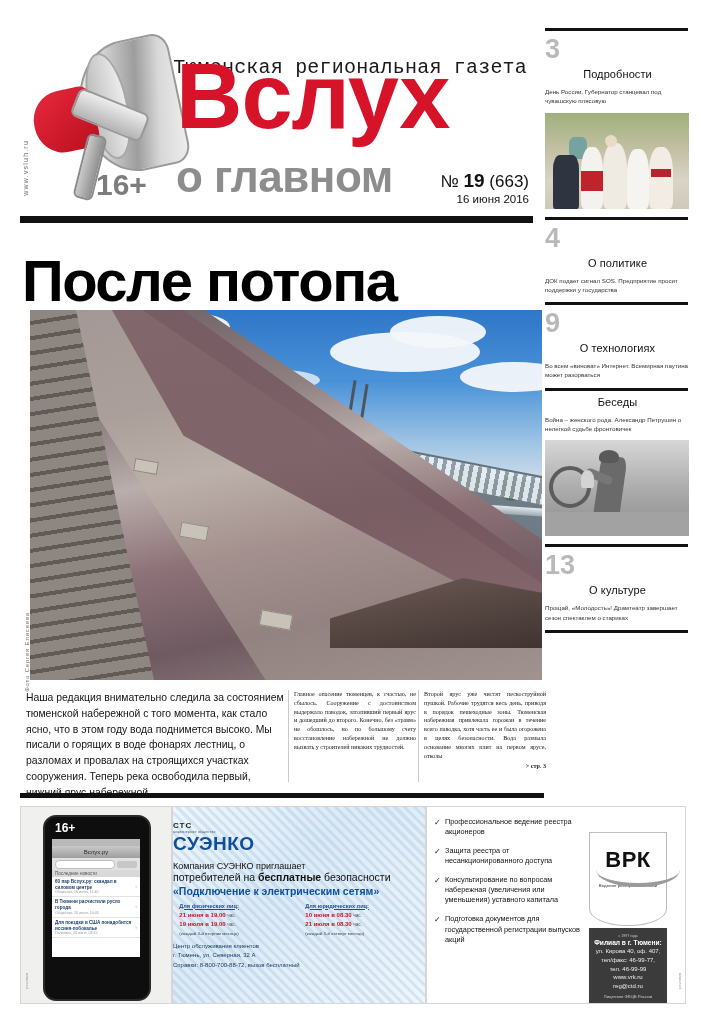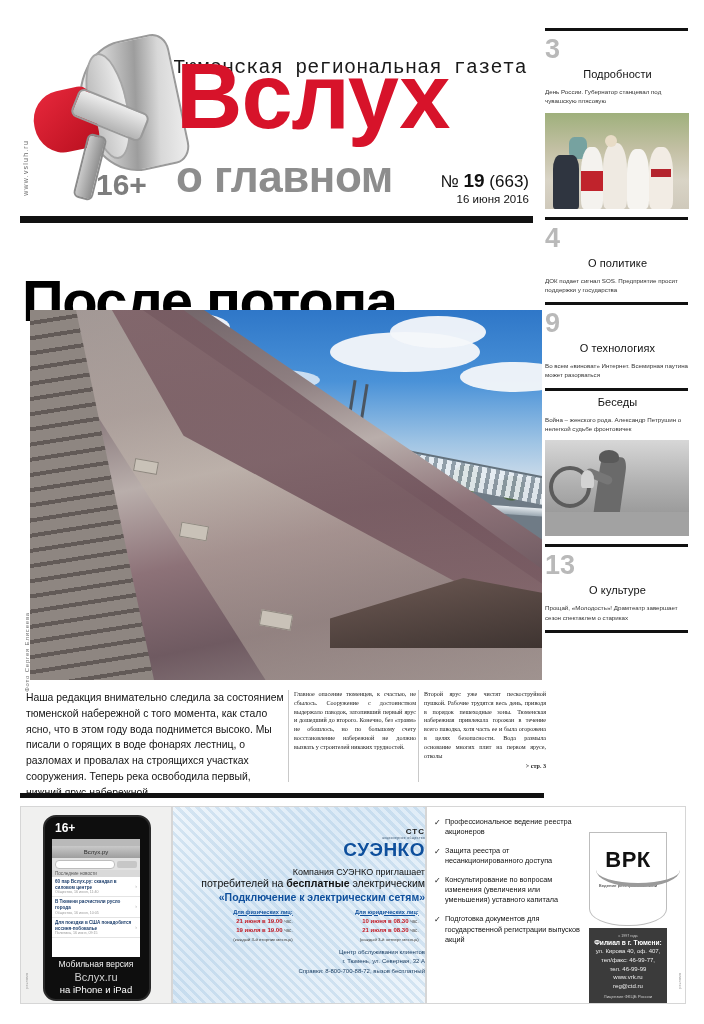--- a/index.html
+++ b/index.html
@@ -65,21 +65,21 @@
   }
   .mg-handle{
     position:absolute;left:52px;top:96px;width:16px;height:62px;
     background:linear-gradient(90deg,#c9c9c9,#8f8f8f);
     border:2px solid #8b8b8b;border-radius:6px;transform:rotate(14deg);
   }
 
   
   .headline{
     position:absolute;left:22px;top:252px;font-size:58px;font-weight:bold;
-    letter-spacing:-1.5px;color:#000;line-height:1;margin-top:20px;
+    letter-spacing:-1.5px;color:#000;line-height:1;
   }
 
   
   .lead-photo{
     position:absolute;left:30px;top:310px;width:512px;height:370px;overflow:hidden;
     background:#6f7b86;
   }
   .ph-sky{position:absolute;left:0;top:0;width:100%;height:46%;
     background:linear-gradient(180deg,#2f77c8 0%,#4a92d8 42%,#9fc4e4 78%,#cddcea 100%);}
   .cloud{position:absolute;background:#f4f7fa;border-radius:50%;opacity:.95;}
@@ -225,21 +225,21 @@
   .ph-f3{font-size:9.5px;color:#fff;}
   .ad-code{position:absolute;left:3px;bottom:14px;font-size:4px;color:#999;
     writing-mode:vertical-rl;transform:rotate(180deg);}
 
   
   .ad2{left:152px;width:252px;background:linear-gradient(135deg,#eef5fb 0%,#dceaf6 40%,#eef5fb 100%);}
   .ad2:before{
     content:"";position:absolute;inset:0;
     background:repeating-linear-gradient(45deg,rgba(120,170,210,.22) 0 3px,transparent 3px 7px);
   }
-  .su-wrap{position:relative;text-align:right;padding-top:20px;}
+  .su-wrap{position:relative;text-align:left;padding-top:14px;}
   .su-sts{font-size:8px;font-weight:bold;color:#1a1a1a;letter-spacing:1px;}
   .su-oao{font-size:3.4px;color:#35506b;letter-spacing:.3px;}
   .su-name{font-size:19px;font-weight:bold;color:#0e4f9c;letter-spacing:.5px;line-height:1.05;}
   .su-l1{font-size:9px;color:#111;margin-top:7px;}
   .su-l2{font-size:10.5px;font-weight:bold;color:#111;line-height:1.3;}
   .su-l2 .thin{font-weight:normal;}
   .su-l3{font-size:10.5px;font-weight:bold;color:#0e4f9c;}
   .su-cols{display:flex;justify-content:space-around;margin-top:6px;font-size:5.6px;}
   .su-col{width:45%;}
   .su-hdr{font-weight:bold;color:#0e4f9c;text-decoration:underline;margin-bottom:2px;}
@@ -435,39 +435,32 @@
             <div class="ph-rt">В Тюмени расчистили русло города</div>
             <div class="ph-rd">Общество, 16 июня, 10:05</div>
             <div class="ph-chev">›</div>
           </div>
           <div class="ph-row">
             <div class="ph-rt">Для поездки в США понадобится иссиня-побокалье</div>
             <div class="ph-rd">Политика, 16 июня, 09:15</div>
             <div class="ph-chev">›</div>
           </div>
         </div>
-        <div class="ph-foot">
-          <div class="ph-f1">Мобильная версия</div>
-          <div class="ph-f2">
-            <span>Вслух</span><span>.ru</span>
-          </div>
-          <div class="ph-f3">на iPhone и iPad</div>
-        </div>
       </div>
       <div class="ad-code">реклама</div>
     </div>
 
     <div class="ad ad2">
       <div class="su-wrap">
         <div class="su-sts">СТС</div>
         <div class="su-oao">акционерное общество</div>
         <div class="su-name">СУЭНКО</div>
         <div class="su-l1">Компания СУЭНКО приглашает</div>
         <div class="su-l2">
-          <span class="thin">потребителей на </span><span>бесплатные</span><span class="thin"> электрическим</span>
+          <span class="thin">потребителей на </span><span>бесплатные</span><span class="thin"> безопасности</span>
         </div>
         <div class="su-l3">«Подключение к электрическим сетям»</div>
 
         <div class="su-cols">
           <div class="su-col">
             <div class="su-hdr">Для физических лиц:</div>
             <div class="su-dt">
               <span>21 июня в 19.00</span>
               <i>час.</i>
             </div>
@@ -504,21 +497,21 @@
         <div class="vrk-li">
           <span class="ck">✓</span>
           <span>Профессиональное ведение реестра акционеров</span>
         </div>
         <div class="vrk-li">
           <span class="ck">✓</span>
           <span>Защита реестра от несанкционированного доступа</span>
         </div>
         <div class="vrk-li">
           <span class="ck">✓</span>
-          <span>Консультирование по вопросам изменения (увеличения или уменьшения) уставного капитала</span>
+          <span>Консультирование по вопросам набережная (увеличения или уменьшения) уставного капитала</span>
         </div>
         <div class="vrk-li">
           <span class="ck">✓</span>
           <span>Подготовка документов для государственной регистрации выпусков акций</span>
         </div>
       </div>
 
       <div class="vrk-right">
         <div class="vrk-logo">
           <div class="vrk-swoosh"></div>

